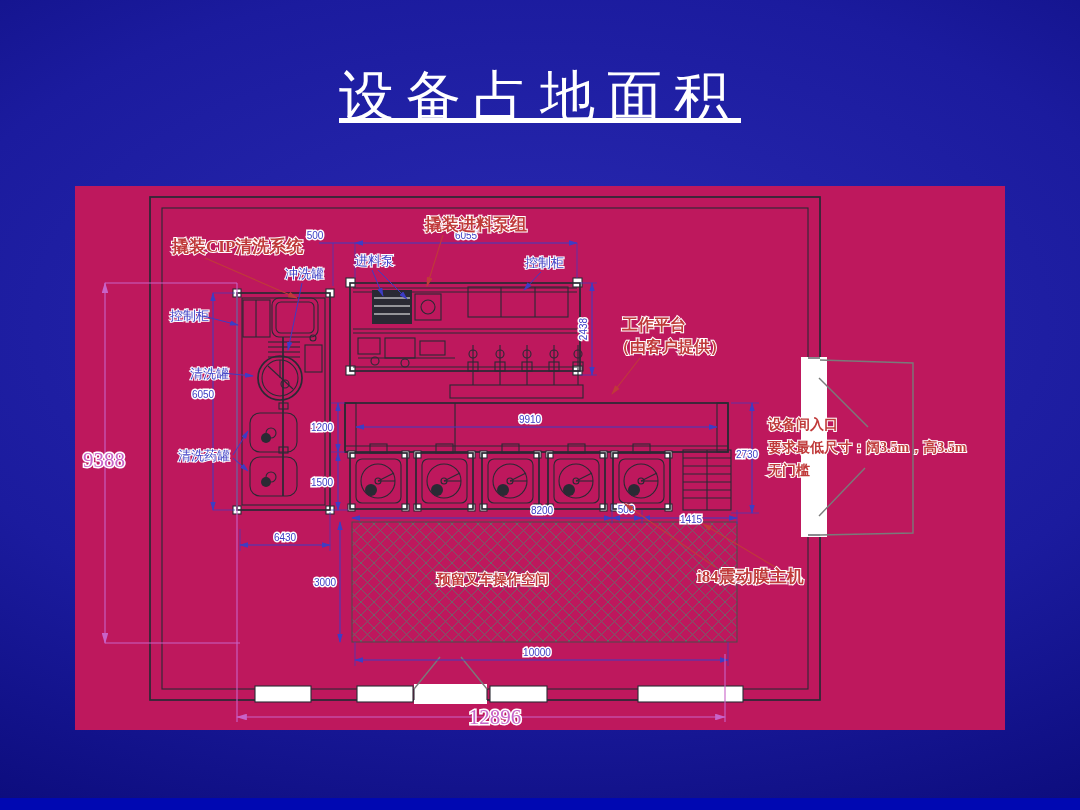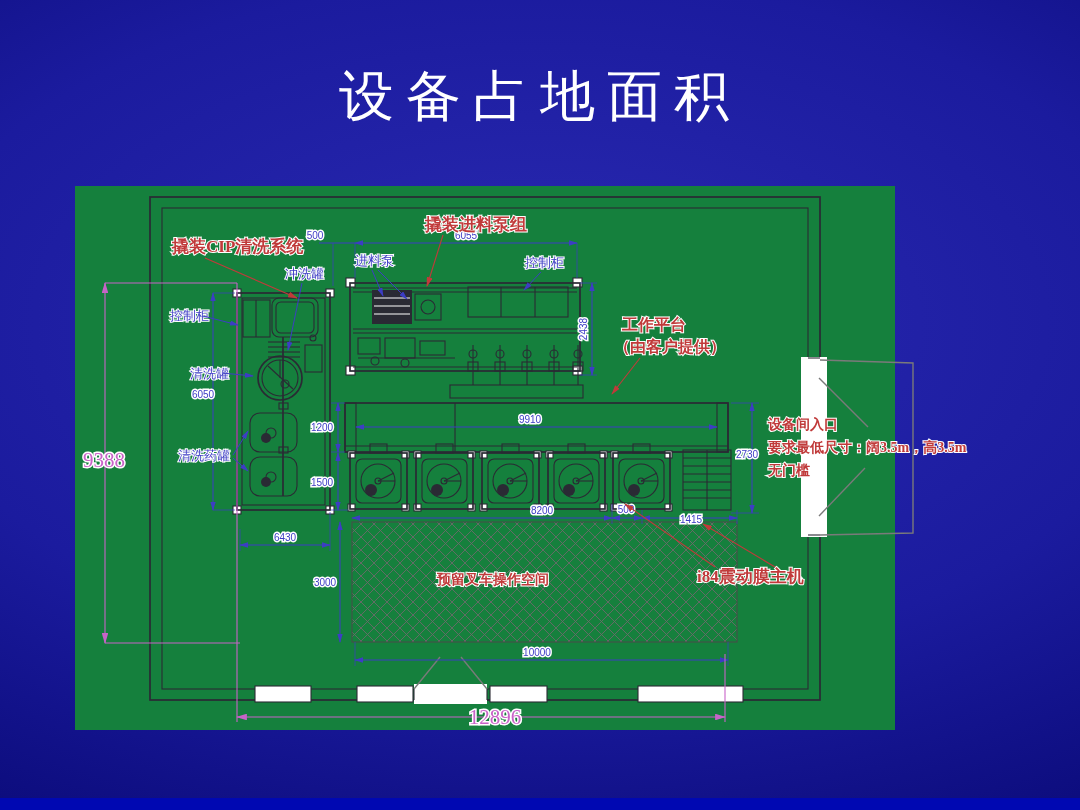--- a/index.html
+++ b/index.html
@@ -6,23 +6,23 @@
   body{
     width:1080px;height:810px;overflow:hidden;
     background:radial-gradient(ellipse 130% 95% at 50% 40%, #2a2ab2 0%, #1b1b9e 45%, #0a0a78 78%, #000063 100%);
     font-family:"Liberation Sans","DejaVu Sans",sans-serif;
   }
   .slide{position:relative;width:1080px;height:810px;}
   .title{
     position:absolute;top:60px;left:0;width:1080px;
     text-align:center;color:#ffffff;
     font-family:"Liberation Serif","DejaVu Serif",serif;
-    font-size:55px;font-weight:500;letter-spacing:12px;margin:0;
+    font-size:55px;font-weight:500;letter-spacing:12px;margin:0;text-decoration:underline;
   }
-  .panel{position:absolute;left:75px;top:186px;width:820px;height:544px;background:#15803d;}
+  .panel{position:absolute;left:75px;top:186px;width:930px;height:544px;background:#be185d;}
   .bottombar{position:absolute;left:0;bottom:0;width:1080px;height:12px;background:#0008b2;}
   svg{display:block;}
   
   .k{stroke:#2a2a34;fill:none;stroke-width:1.1;}
   .k2{stroke:#2a2a34;fill:none;stroke-width:1.7;}
   .kf{fill:#2a2a34;stroke:none;}
   .w{fill:#ffffff;stroke:#2a2a34;stroke-width:1.1;}
   .b{stroke:#3d3dc4;fill:none;stroke-width:1;}
   .bx{stroke:#3d3dc4;fill:none;stroke-width:0.7;}
   .m{stroke:#c863c8;fill:none;stroke-width:1.1;}

